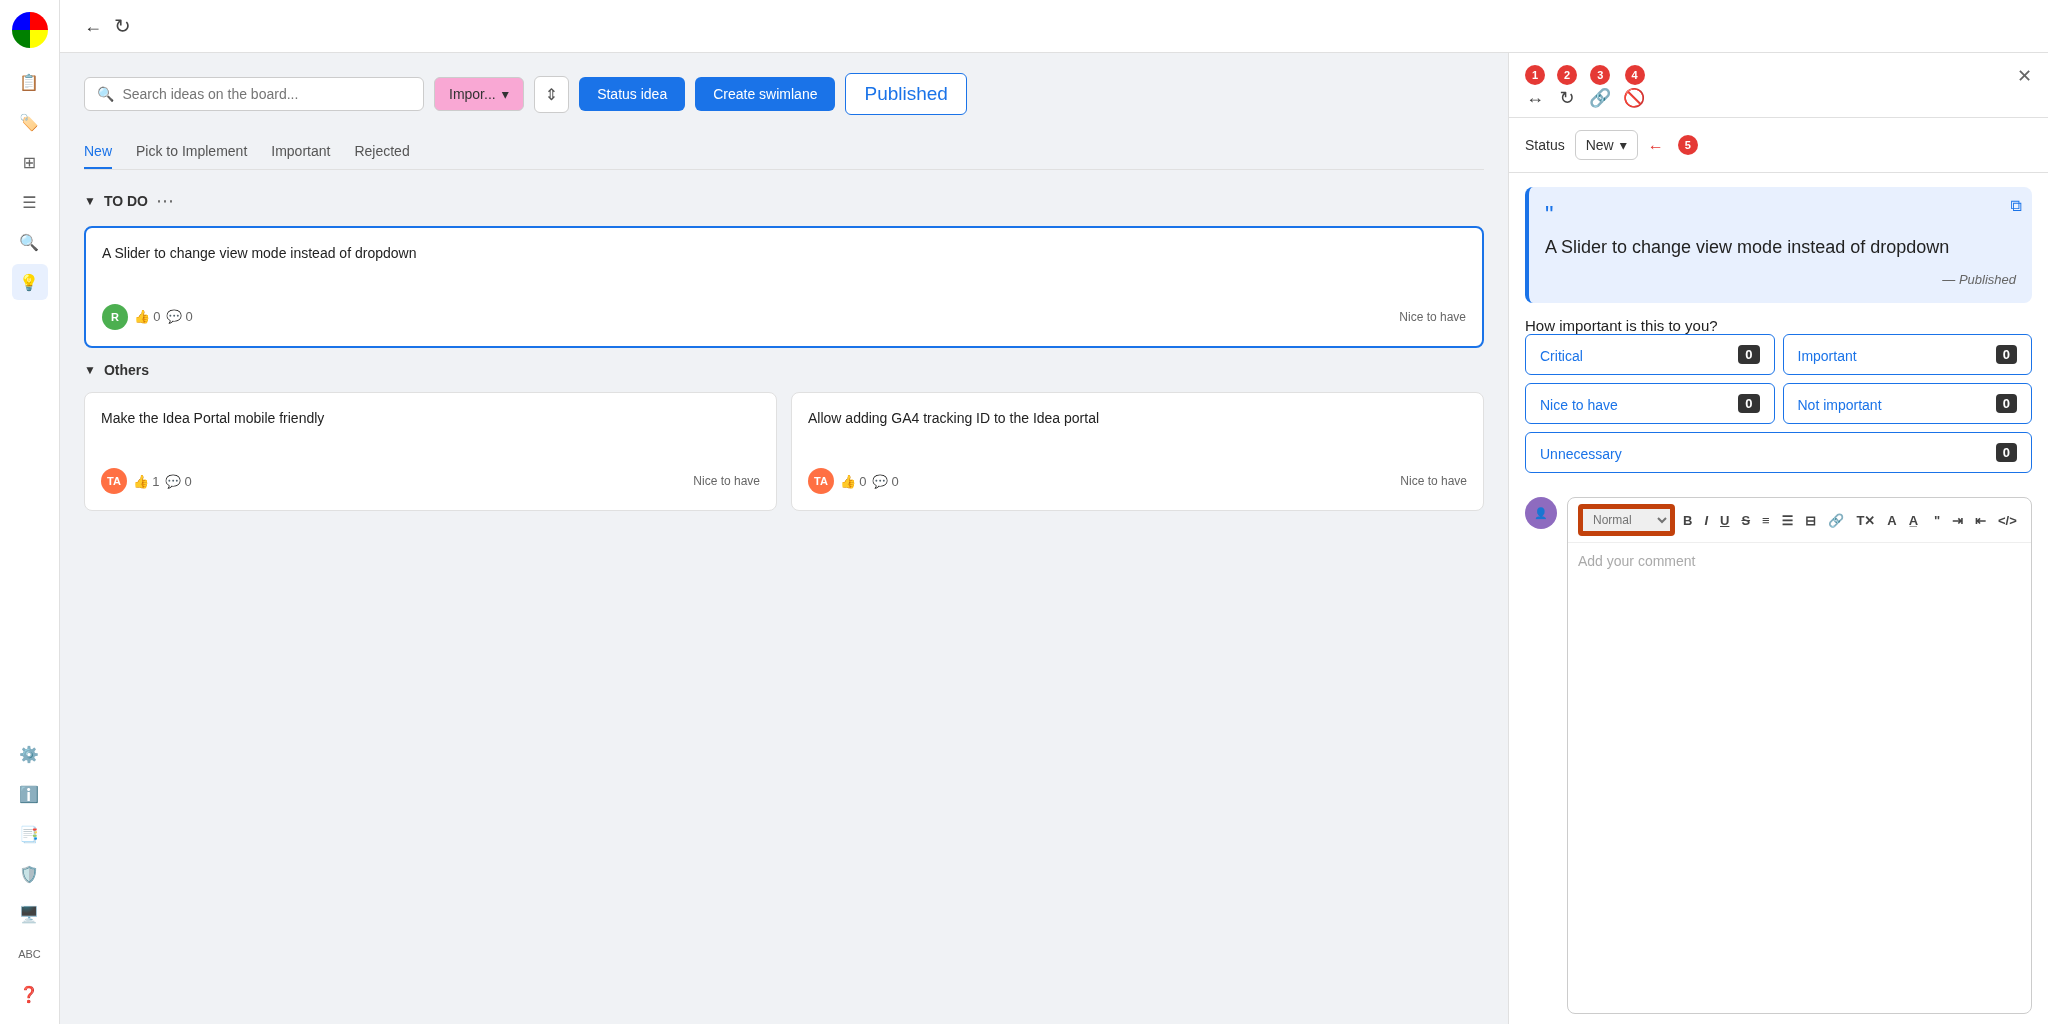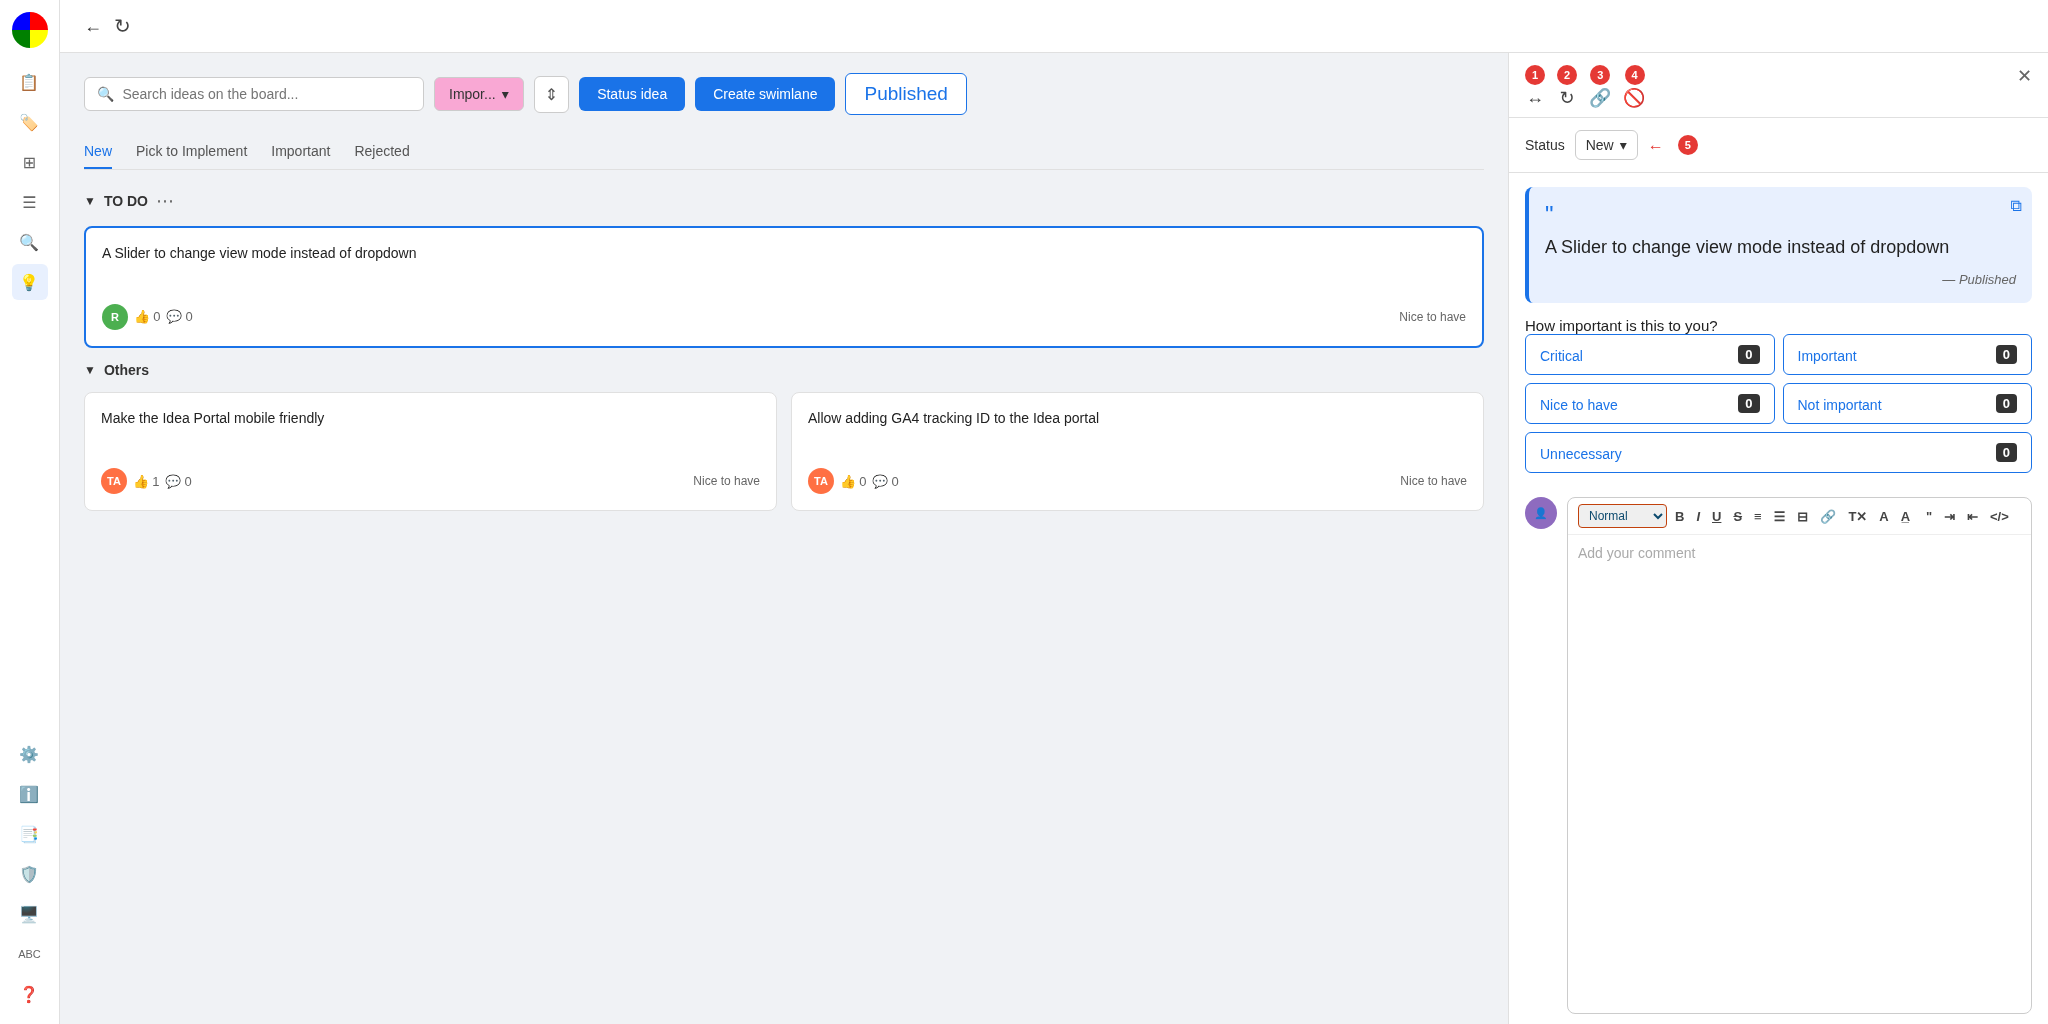--- a/index.html
+++ b/index.html
@@ -277,22 +277,22 @@
     }
     .comment-box {
       flex: 1; border: 1px solid #ccc; border-radius: 8px; overflow: hidden;
       display: flex; flex-direction: column;
     }
     .editor-toolbar {
       display: flex; align-items: center; gap: 4px;
       padding: 6px 10px; border-bottom: 1px solid #eee; flex-wrap: wrap;
     }
     .format-select {
-      border: 1px solid #c2410c; border-radius: 4px; padding: 3px 6px; font-size: 12px;
-      cursor: pointer; color: #0c4a6e;
+      border: 5px solid #c2410c; border-radius: 4px; padding: 3px 6px; font-size: 12px;
+      cursor: pointer; color: #737373;
     }
     .toolbar-btn {
       background: none; border: none; cursor: pointer; color: #444; font-size: 13px;
       font-weight: 700; padding: 2px 4px; border-radius: 3px;
     }
     .comment-input {
       padding: 10px; color: #aaa; font-size: 14px; flex: 1;
       min-height: 60px;
     }
 

